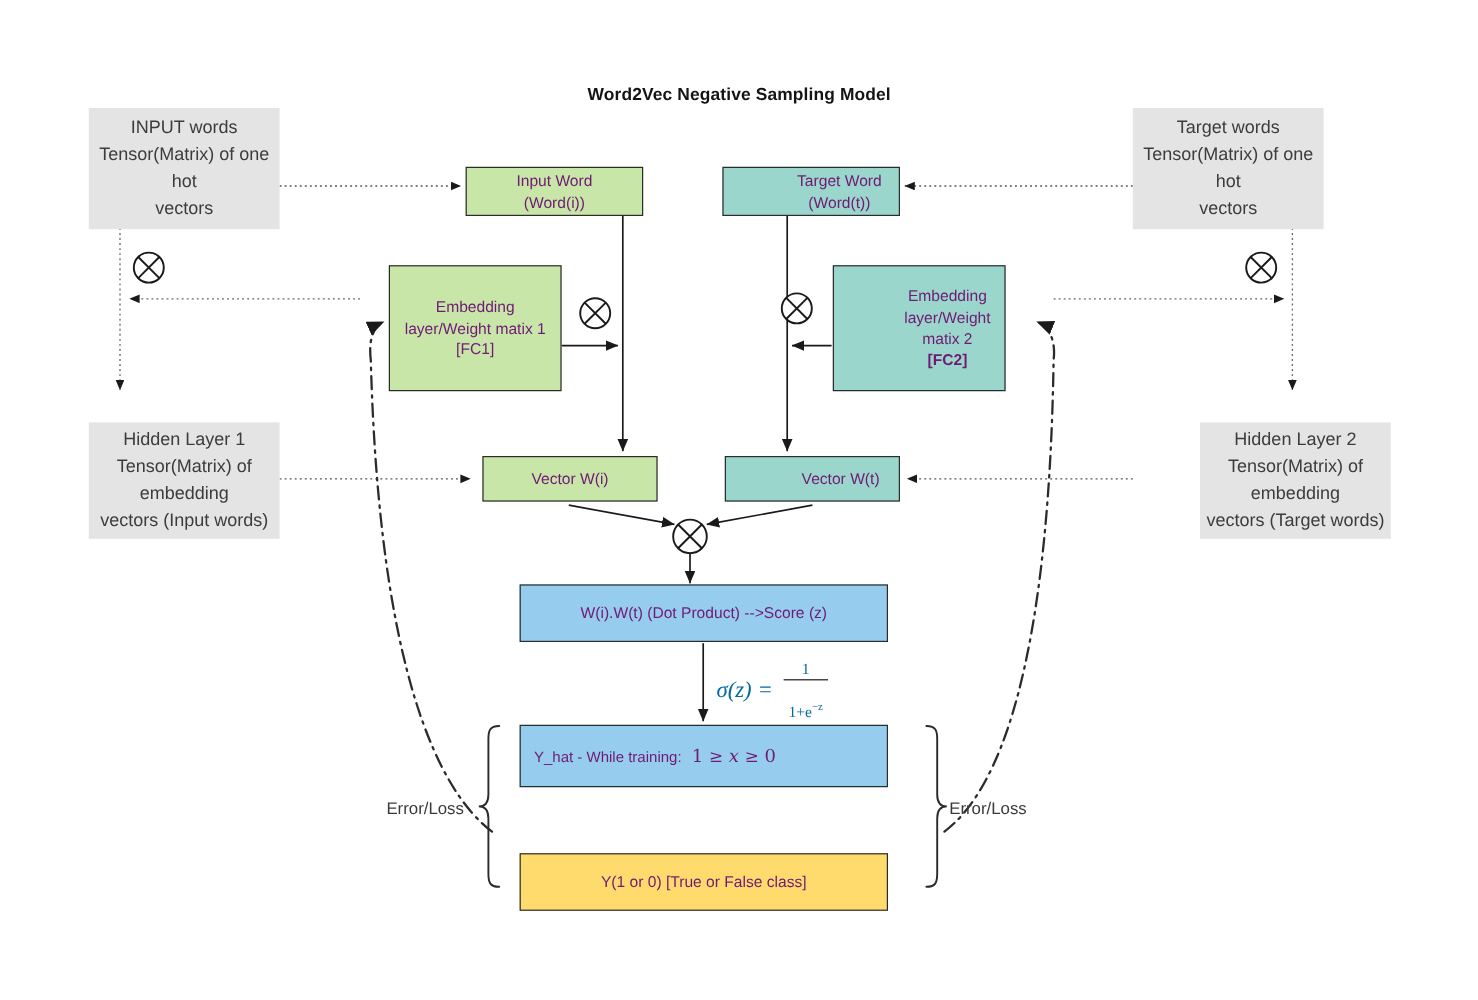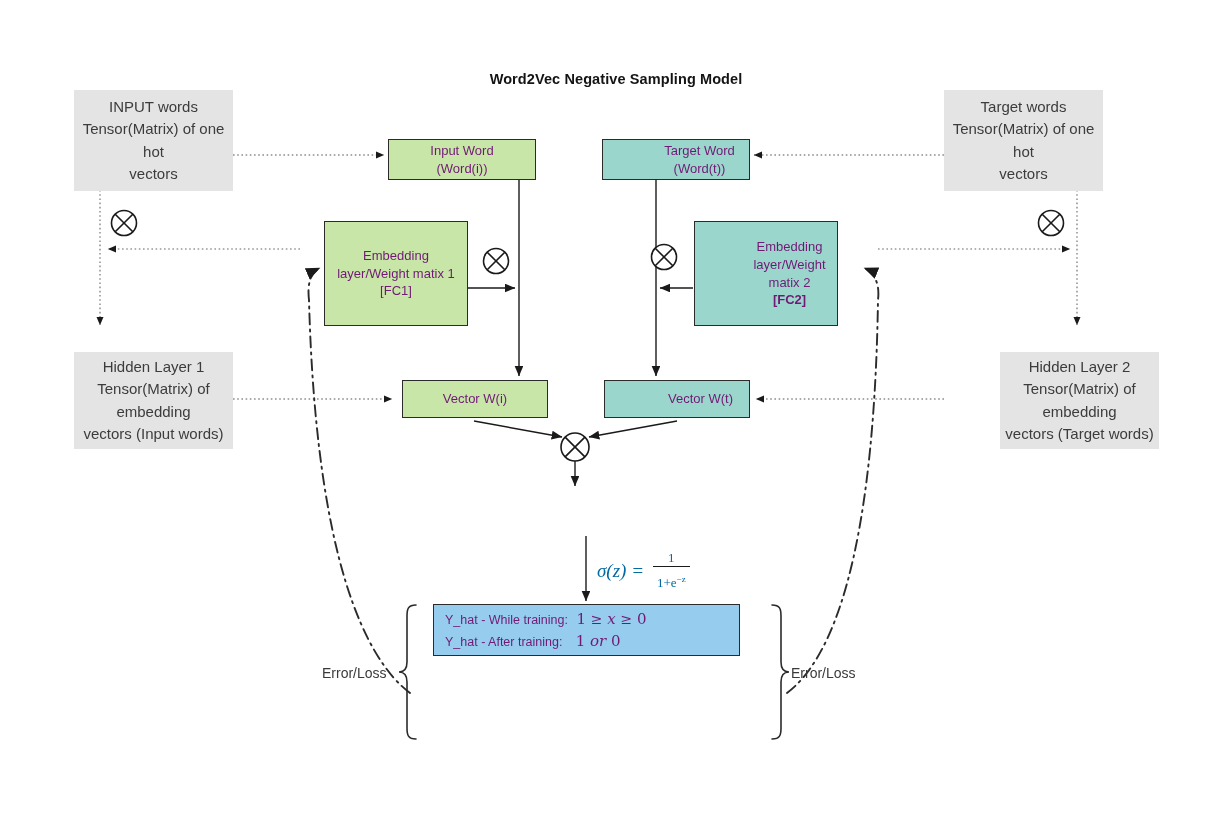--- a/index.html
+++ b/index.html
@@ -87,21 +87,21 @@
   .frac {
     display: inline-flex;
     flex-direction: column;
     align-items: center;
     font-style: normal;
     margin-left: 9px;
     font-size: 13px;
     line-height: 1.08;
   }
   .frac .num { padding: 0 5px 1px 5px; }
-  .frac .den { border-top: 1.2px solid #1a1a1a; padding: 8px 4px 0 4px; }
+  .frac .den { border-top: 1.2px solid #1a1a1a; padding: 18px 4px 0 4px; }
   .frac sup { font-size: 9px; }
 
   .yhat-body {
     display: block;
     text-align: left;
     padding-left: 11px;
     width: 100%;
     box-sizing: border-box;
   }
   .yhat-line { display: block; white-space: nowrap; font-size: 12.5px; margin: 2px 0; }
@@ -256,34 +256,36 @@
   </div>
 
   <div class="node teal" style="left:604px; top:380px; width:146px; height:38px;">
     <span>Vector W(t)</span>
   </div>
 
   <div class="node green" style="left:402px; top:380px; width:146px; height:38px;">
     <span>Vector W(i)</span>
   </div>
 
+  <div class="node blue" style="left:433px; top:487px; width:307px; height:48px;">
+    <span>W(i).W(t) (Dot Product) --&gt;Score (z)</span>
+  </div>
 
   <div class="node blue" style="left:433px; top:604px; width:307px; height:52px;">
     <div class="yhat-body">
       <span class="yhat-line">
         <span>Y_hat - While training:</span>
         <span class="yhat-math">1 <span style="font-size:14px;">≥</span> <span class="v">x</span> <span style="font-size:14px;">≥</span> 0</span>
       </span>
-      <span class="yhat-line">
-        <span>Y_hat - After training:</span>
-        <span class="yhat-math">&nbsp;1 <span class="v">or</span> 0</span>
-      </span>
-    </div>
-  </div>
-
+    </div>
+  </div>
+
+  <div class="node yellow" style="left:433px; top:711px; width:307px; height:48px;">
+    <span>Y(1 or 0) [True or False class]</span>
+  </div>
 
   <div class="mathlabel" style="left:597px; top:551px;">
     <div class="sig-wrap">
       <span>σ(z)  =</span>
       <span class="frac">
         <span class="num">1</span>
         <span class="den"><span>1+e</span><sup>−z</sup></span>
       </span>
     </div>
   </div>

